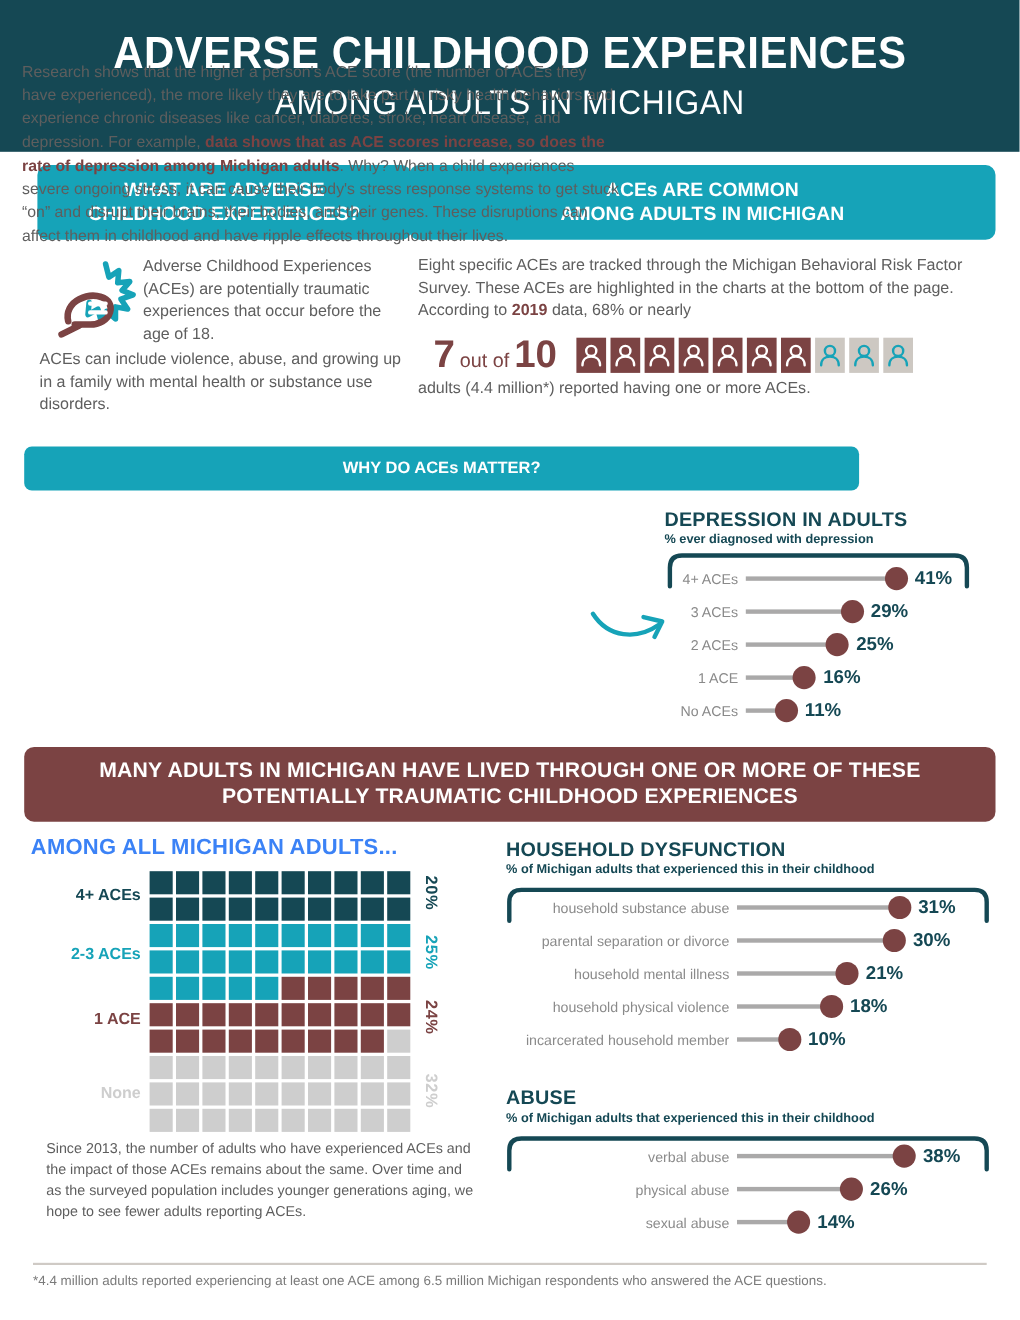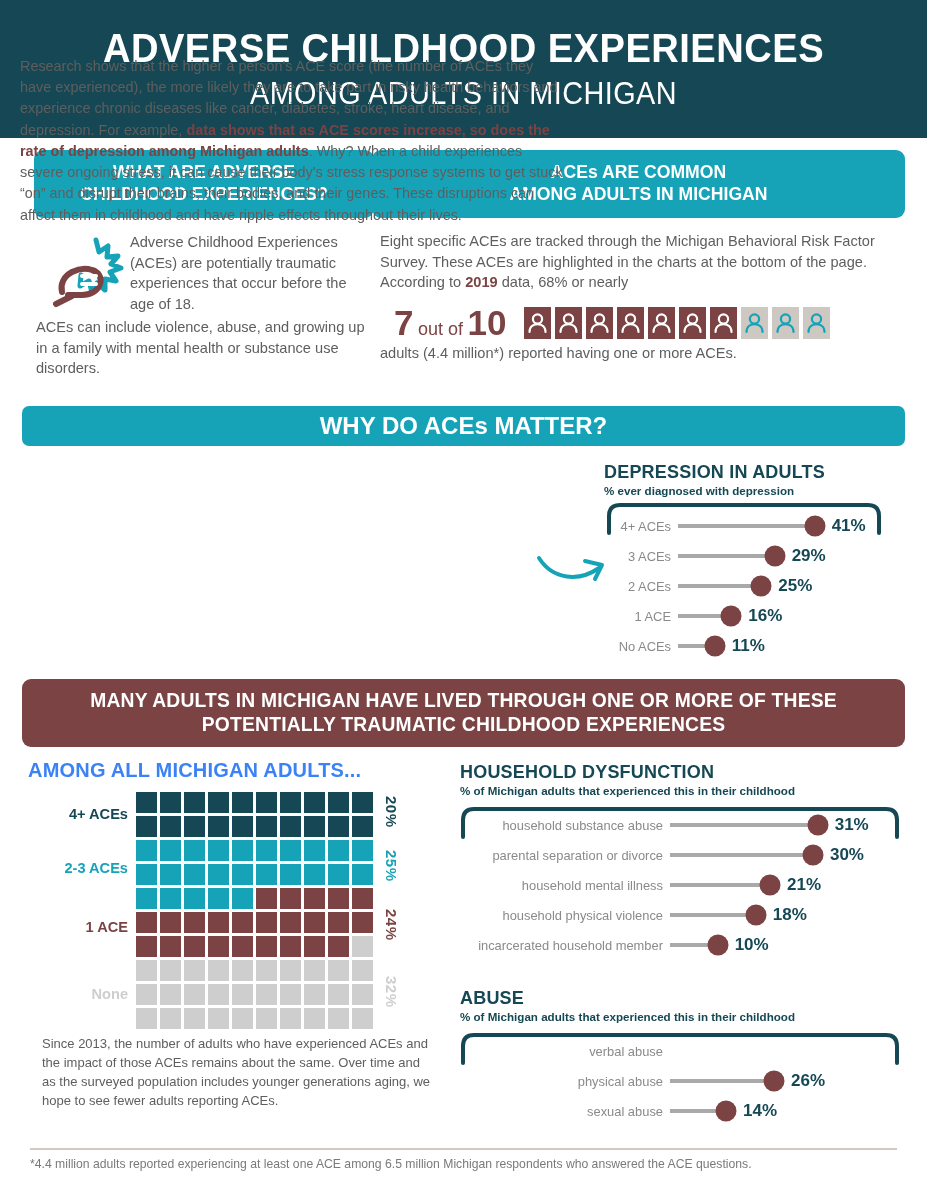--- a/index.html
+++ b/index.html
@@ -55,21 +55,21 @@
   .seven-txt .sml { font-size: 18px; }
   .people { display: flex; gap: 4px; margin-left: 18px; }
   .ptile { width: 27px; height: 32px; }
   .ptile.on  { background: #7b4343; }
   .ptile.off { background: #cdc8c2; }
   .after-people { }
 
   
   #box-why { left: 22px; top: 406px; width: 883px; }
   #box-why .panel-head {
-    width: 883px; height: 40px; font-size: 24px; border-radius: 7px;
+    width: 759px; height: 40px; font-size: 15px; border-radius: 7px;
   }
   #why-text {
     position: absolute; left: 20px; top: 56px; width: 545px;
     font-size: 14.4px; line-height: 1.475;
   }
   #why-text b { color: #7b4343; }
   .curve-arrow { position: absolute; left: 535px; top: 548px; }
 
   
   .lolli-title { font-size: 18px; font-weight: bold; color: #154854; letter-spacing: .2px; }
@@ -491,20 +491,25 @@
       </svg></div>
   </div>
 
 <div class="panel lolli" id="chart-abuse">
   <div class="lolli-title">ABUSE</div>
   <div class="lolli-sub">% of Michigan adults that experienced this in their childhood</div>
   <div class="lolli-rows">
       <div>
         <div class="lrow">
           <div class="lbl">verbal abuse</div>
+          <div class="stem-area">
+            <div class="stem" style="width: 152px;"></div>
+            <div class="dot" style="left: 152px;"></div>
+            <div class="val" style="left: 169px;">38%</div>
+          </div>
         </div>
         <div class="lrow">
           <div class="lbl">physical abuse</div>
           <div class="stem-area">
             <div class="stem" style="width: 104px;"></div>
             <div class="dot" style="left: 104px;"></div>
             <div class="val" style="left: 121px;">26%</div>
           </div>
         </div>
         <div class="lrow">

